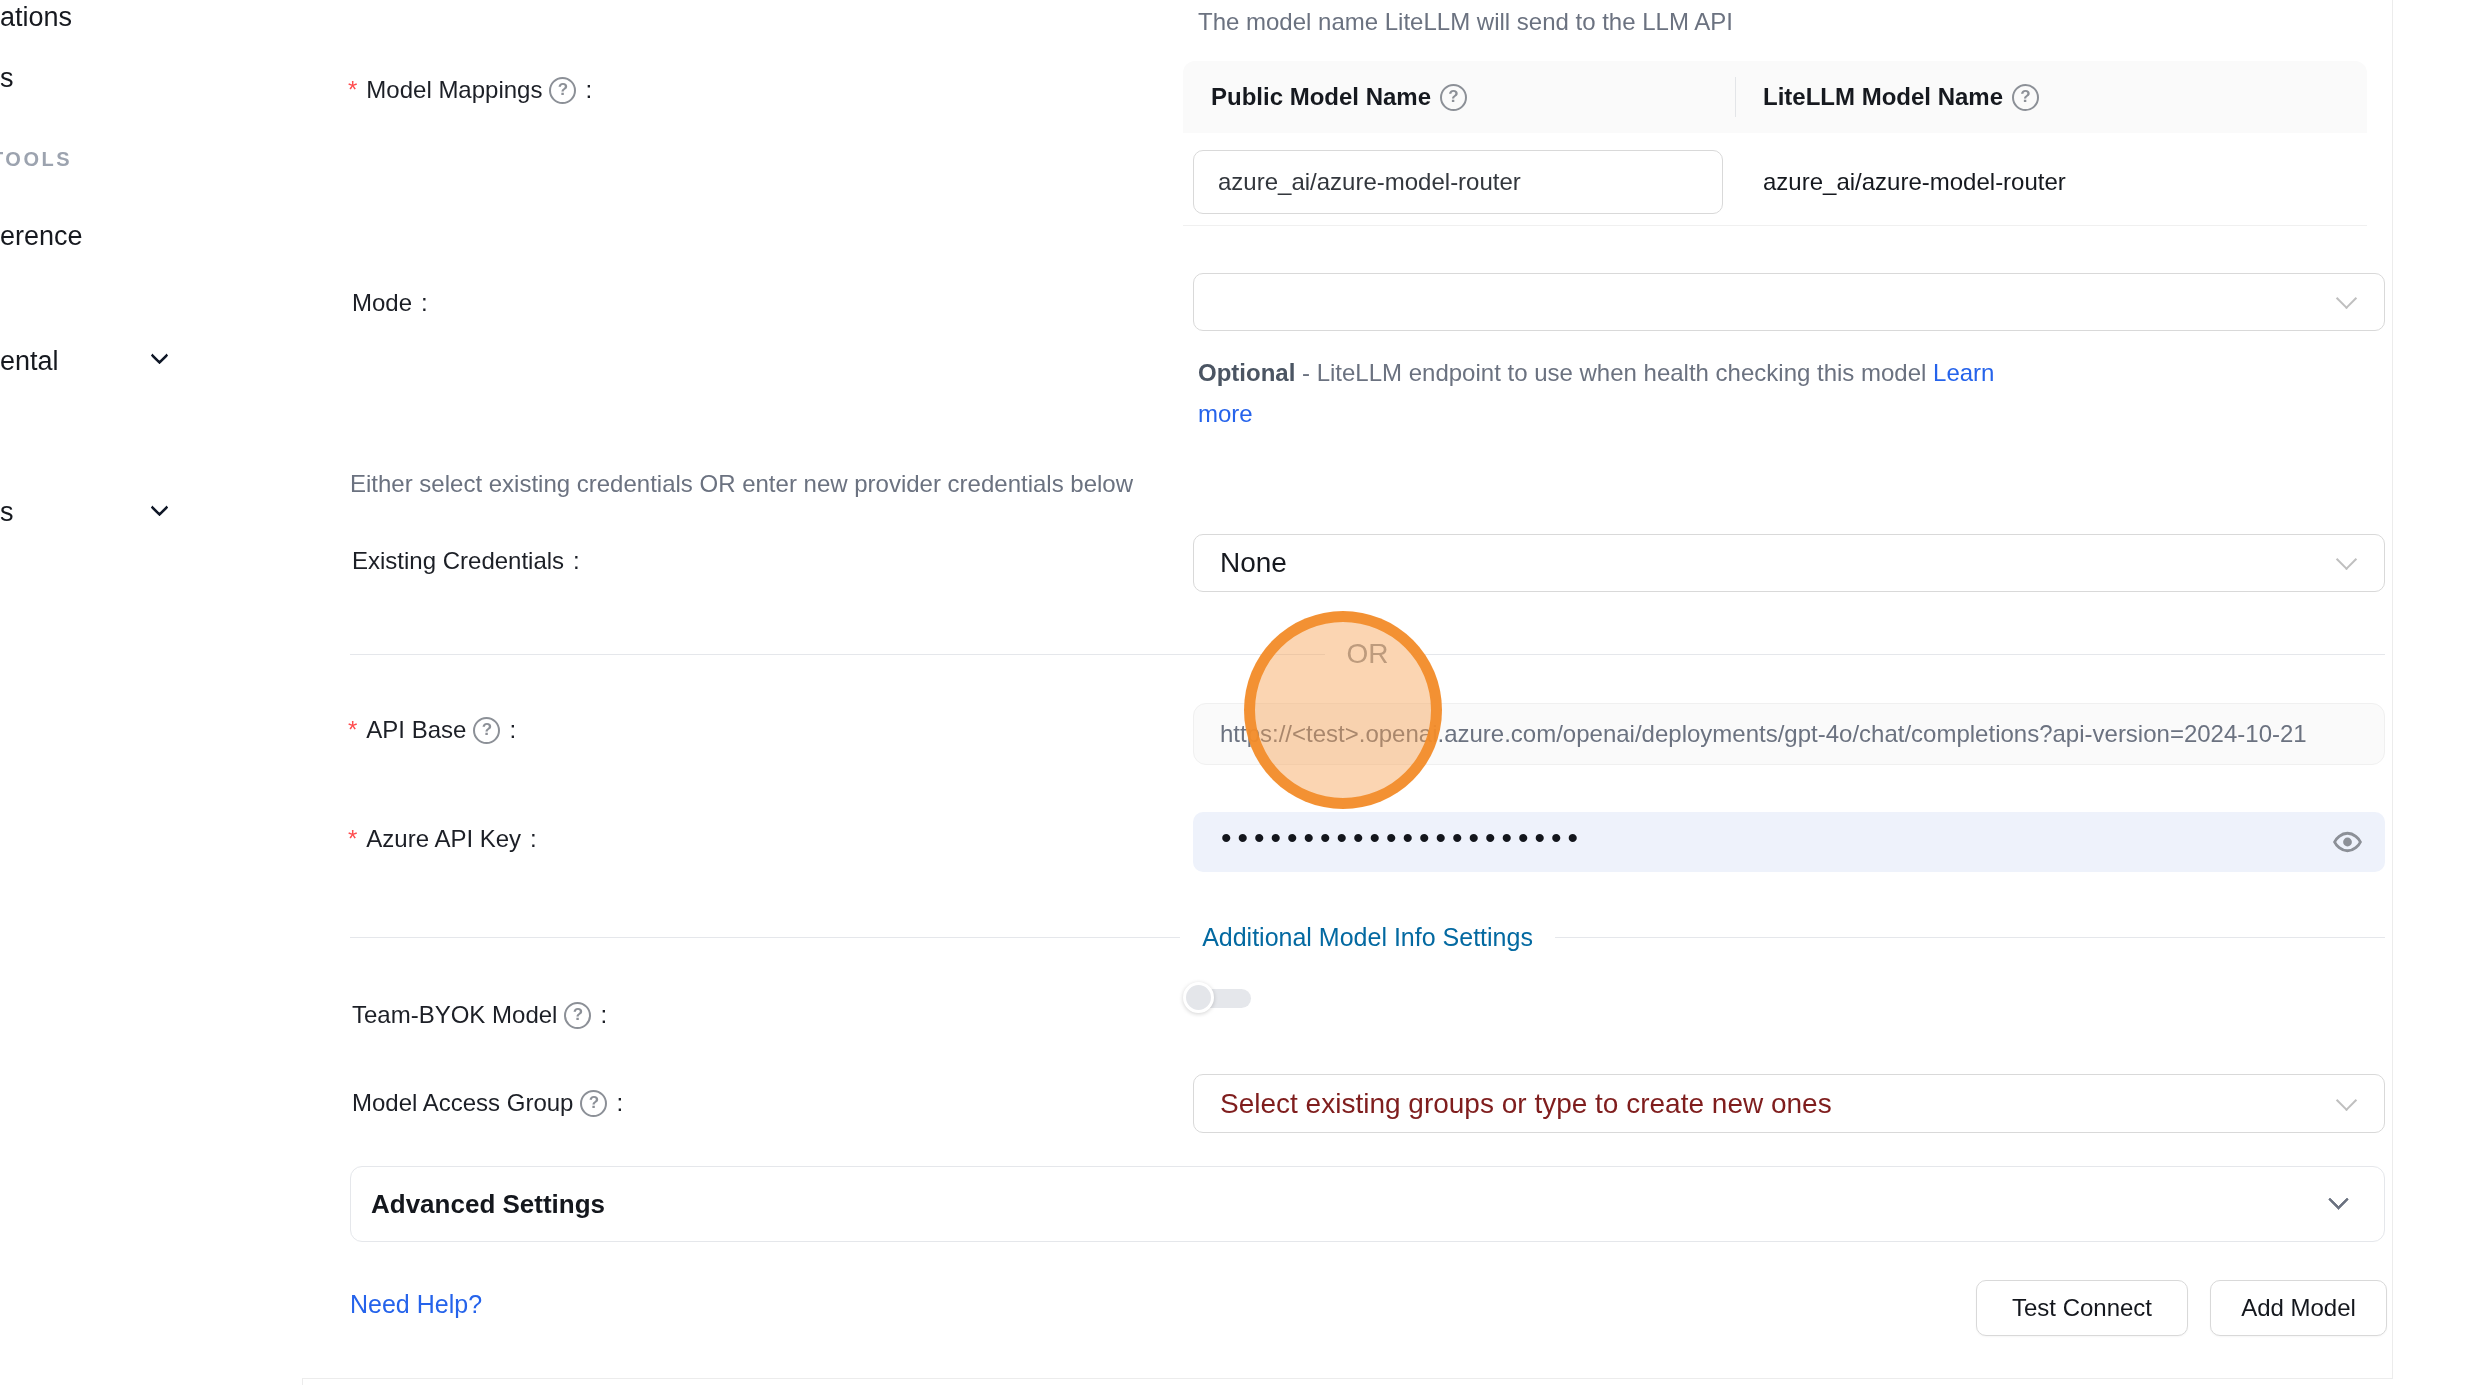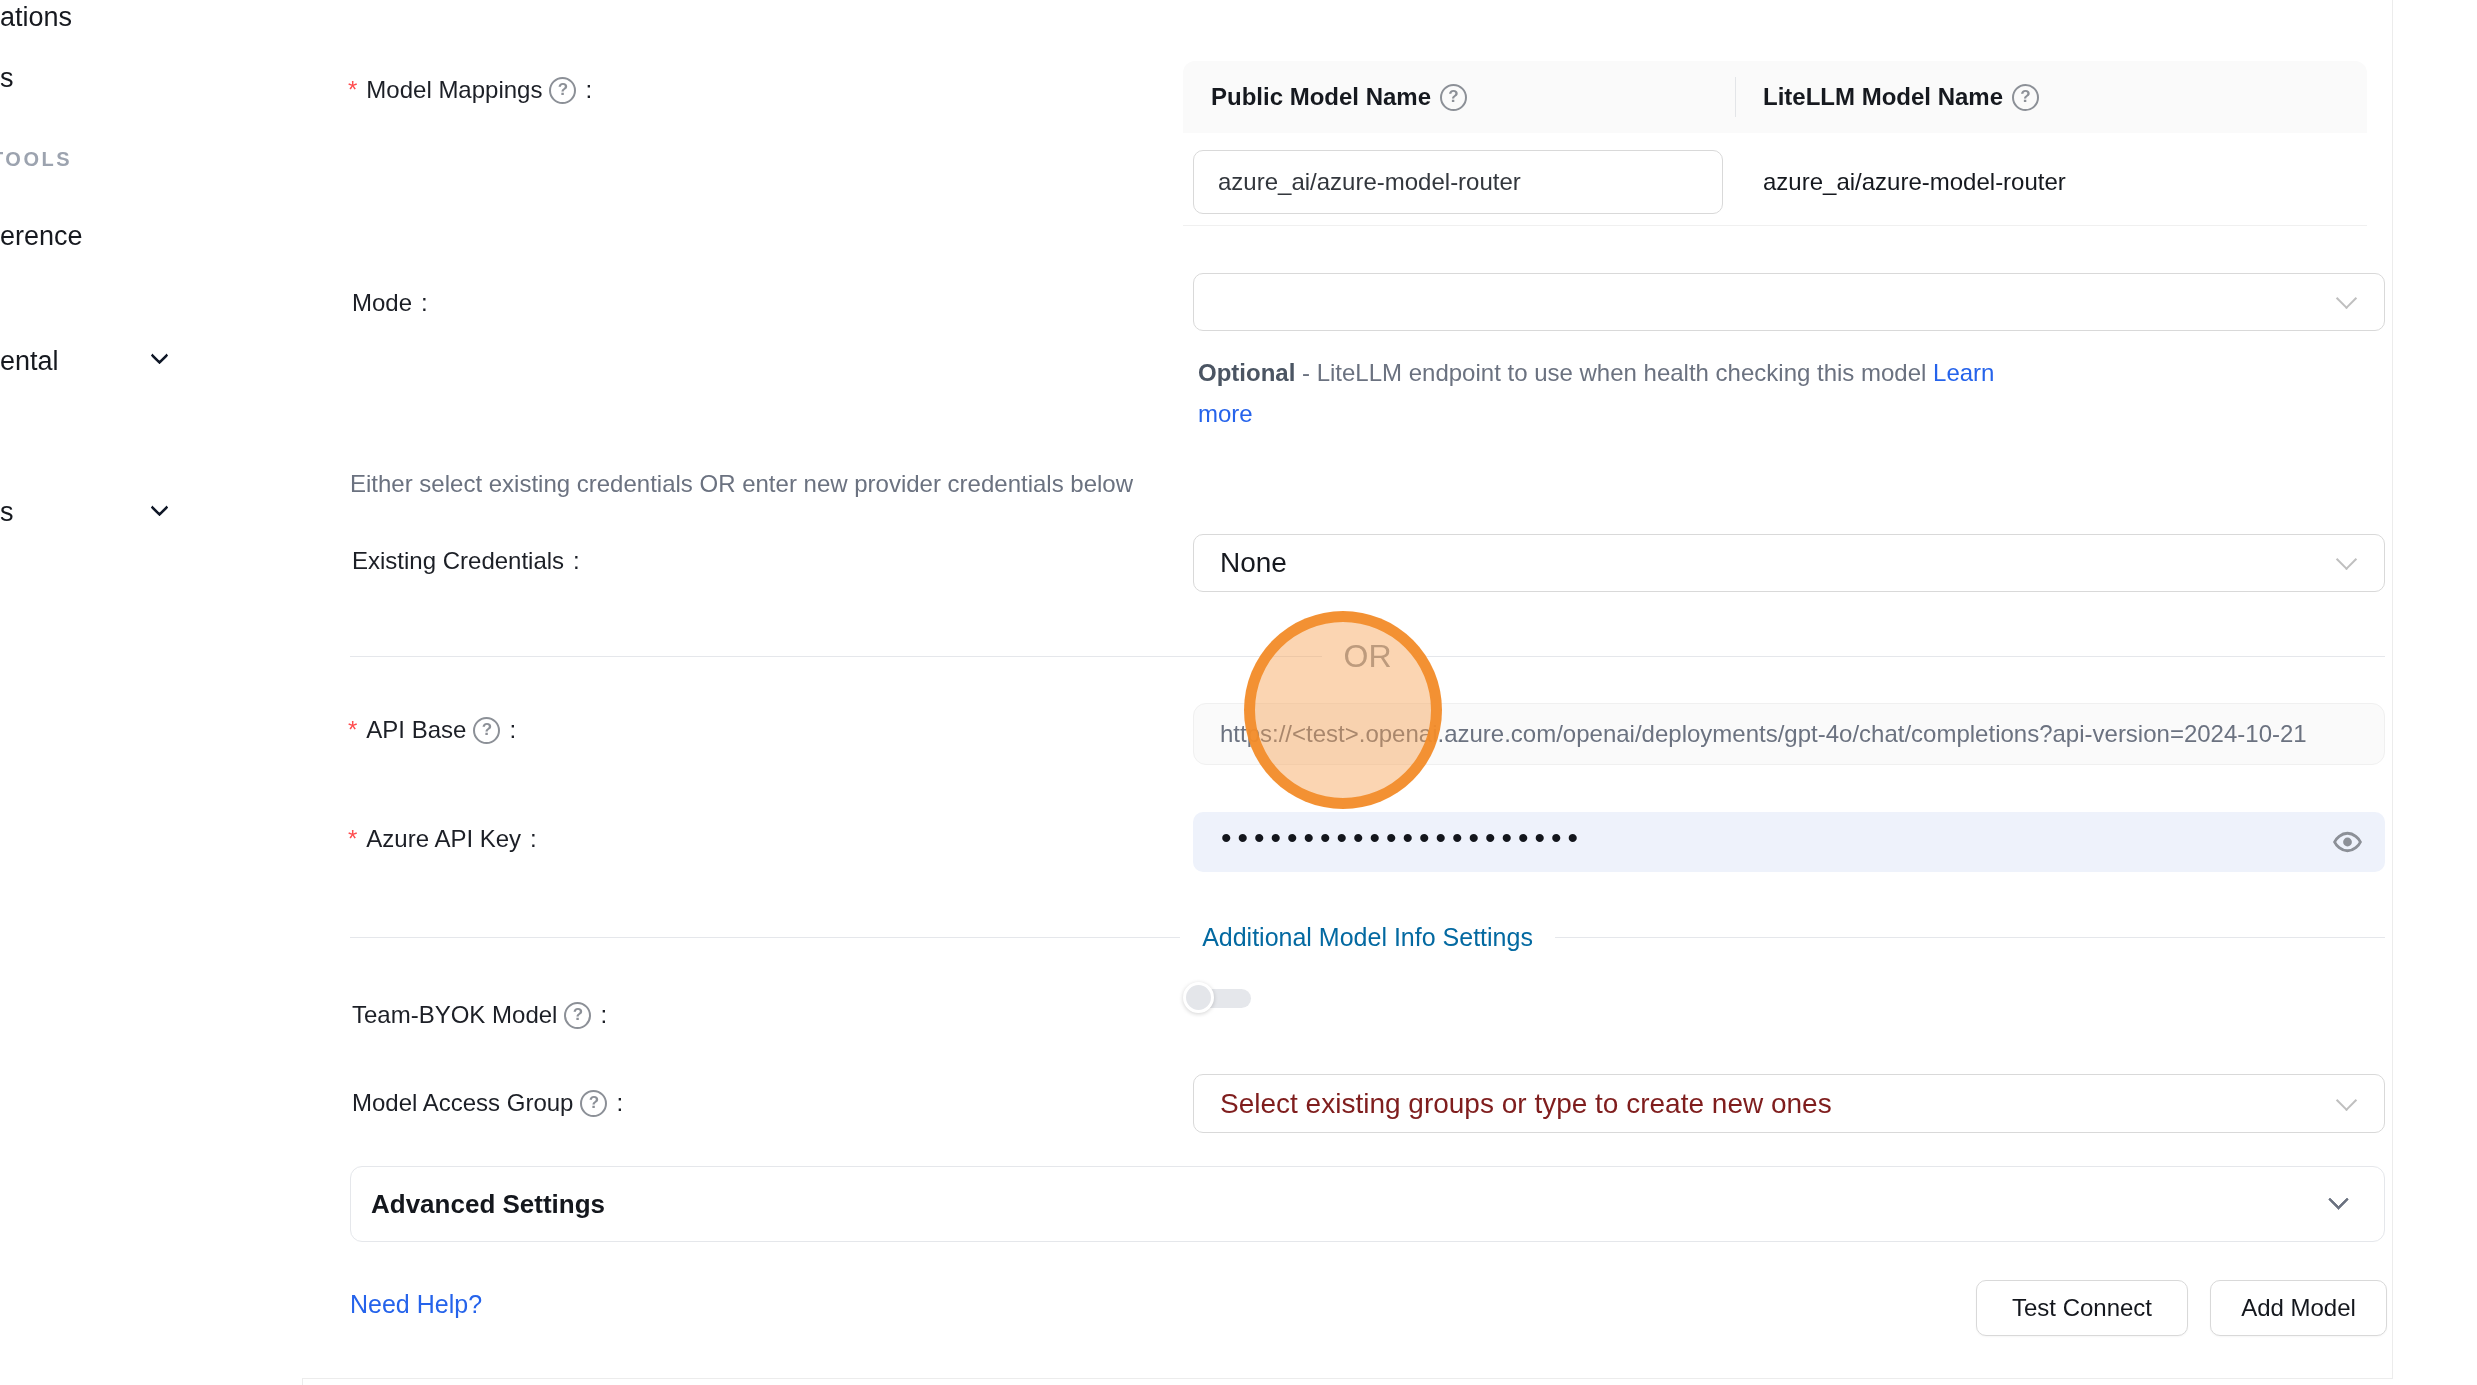--- a/index.html
+++ b/index.html
@@ -45,21 +45,21 @@
 
   .ro-input { position:absolute; left:1193px; width:1192px; background:#fafafa; border:1px solid #f0f0f0; border-radius:10px;
               display:flex; align-items:center; padding:0 26px; font-size:24px; color:#6b7280; white-space:nowrap; overflow:hidden; }
 
   .key-input { position:absolute; left:1193px; width:1192px; background:#eef2fb; border-radius:10px;
                display:flex; align-items:center; padding-left:28px; }
   .key-dots { font-size:30px; letter-spacing:6px; color:#13161c; line-height:1; transform:translateY(-4px); }
   .eye-btn { position:absolute; right:22px; top:50%; transform:translateY(-50%); cursor:pointer; display:flex; }
 
   
-  .text-divider { position:absolute; left:350px; width:2035px; display:flex; align-items:center; font-size:32px; }
+  .text-divider { position:absolute; left:350px; width:2035px; display:flex; align-items:center; font-size:28px; }
   .text-divider::before, .text-divider::after { content:""; flex:1; border-top:1px solid #e5e7eb; }
   .text-divider span { padding:0 22px; white-space:nowrap; }
   .or-color { color:#8f959e; }
   .section-color { color:#0369a1; font-size:25px; }
 
   
   .click-circle { position:absolute; left:1244px; top:611px; width:198px; height:198px; border-radius:50%;
                   border:11px solid rgba(242,140,40,0.92); background:rgba(246,162,84,0.45); pointer-events:none; }
 
   
@@ -97,20 +97,21 @@
     <div class="side-item" style="top:221px;">erence</div>
     <div class="side-item" style="top:346px;">ental</div>
     <span class="side-chevron" style="left:153px; top:349px;"></span>
     <div class="side-item" style="top:497px;">s</div>
     <span class="side-chevron" style="left:153px; top:501px;"></span>
   </nav>
   <div class="sidebar-divider"></div>
 
   <main class="card"></main>
 
+  <div class="hint-text" style="left:1198px; top:8px;">The model name LiteLLM will send to the LLM API</div>
 
   <div class="row-label" style="left:348px; top:76px;">
     <span class="req-star">*</span>
     <span>Model Mappings</span>
     <span class="q-icon">?</span>
   </div>
 
   <div class="map-table">
     <div class="map-head"></div>
     <div class="map-head-cell" style="left:28px;justify-content:center;">

